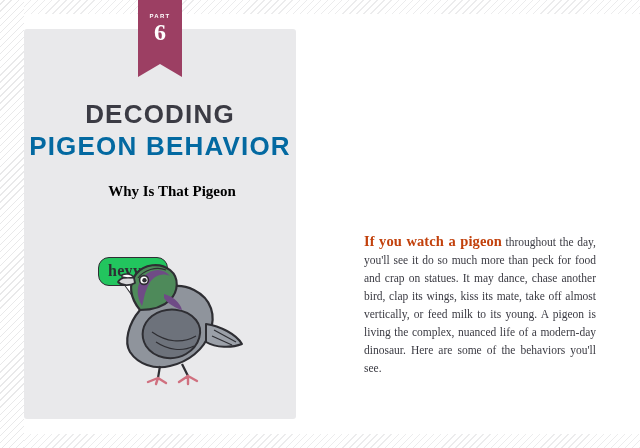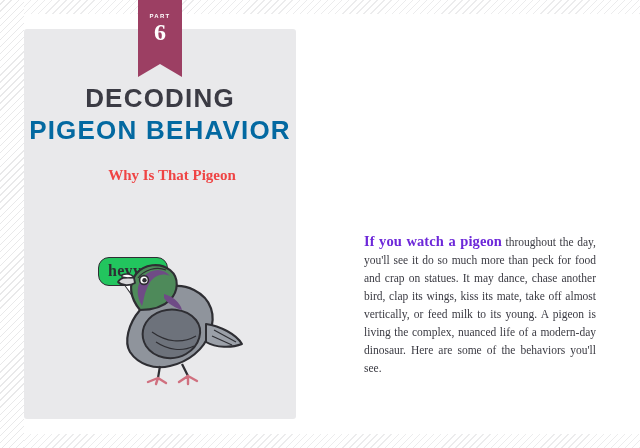--- a/index.html
+++ b/index.html
@@ -114,42 +114,42 @@
     font-size: 24px;
     font-weight: bold;
     line-height: 26px;
     font-family: "Liberation Serif", serif;
   }
 
   
   .title-block {
     position: absolute;
     left: 24px;
-    top: 82px;
+    top: 98px;
     width: 272px;
     text-align: center;
   }
   .title-line {
     font-family: "Liberation Sans", sans-serif;
     font-weight: bold;
     font-size: 26px;
     line-height: 32px;
     letter-spacing: 1.2px;
     color: #3b3b44;
   }
   .title-line.accent {
     color: #0369a1;
   }
   .subtitle {
     margin-top: 18px;
     font-family: "Liberation Serif", serif;
     font-weight: bold;
     font-size: 15px;
     line-height: 22px;
-    color: #ef4444;
+    color: #000000;
     padding-left: 24px;
   }
 
   
   .bubble {
     position: absolute;
     left: 98px;
     top: 257px;
     background: #22c55e;
     border: 1.5px solid #2e2e33;
@@ -205,21 +205,21 @@
     font-family: "Liberation Serif", serif;
     font-size: 11.5px;
     line-height: 18px;
     color: #3a3a42;
     text-align: justify;
   }
   .lead-in {
     font-family: "Liberation Serif", serif;
     font-weight: bold;
     font-size: 14.5px;
-    color: #6d28d9;
+    color: #c2410c;
     letter-spacing: 0.1px;
   }
 </style>
 </head>
 <body>
 
 <div class="page">
 
   <div class="hatch-band-top"></div>
   <div class="hatch-band-bottom"></div>

